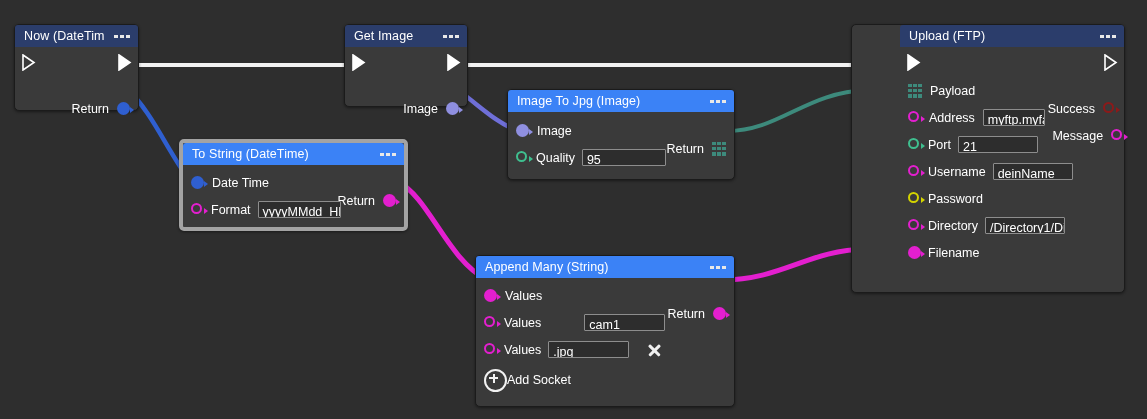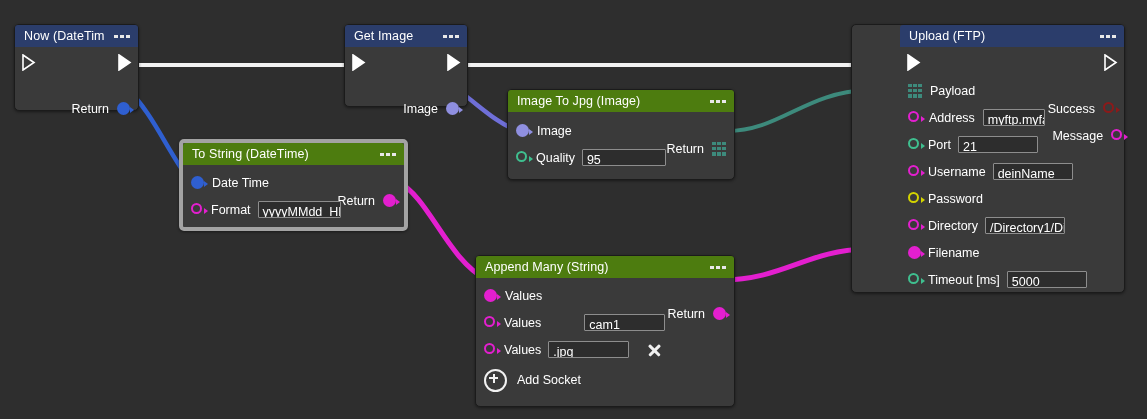--- a/index.html
+++ b/index.html
@@ -30,21 +30,21 @@
     height:22px;
     display:flex;align-items:center;
     padding:0 8px 0 9px;
     border-radius:3px 3px 0 0;
     color:#ffffff;
     font-size:12.5px;
     letter-spacing:.1px;
     white-space:nowrap;
   }
   .node-header.blue{background:#2b3d6b;}
-  .node-header.green{background:#4d7c0f;}
+  .node-header.green{background:#3b82f6;}
   .node-title{flex:1;overflow:hidden;text-overflow:clip;}
   .dots{display:flex;gap:2px;margin-left:10px;align-items:center;}
   .dots i{display:block;width:4px;height:3px;background:#e8e8e8;}
 
   .node-body{padding:0;}
 
   
   .exec-row{display:flex;align-items:center;justify-content:space-between;height:30px;padding:0 6px;}
   .exec{width:15px;height:17px;}
 
@@ -81,21 +81,21 @@
 
   .xbtn{
     width:16px;height:16px;position:relative;margin-left:10px;cursor:pointer;flex:0 0 16px;
   }
   .xbtn:before,.xbtn:after{
     content:"";position:absolute;left:1px;top:7px;width:15px;height:2.6px;background:#f0f0f0;border-radius:1px;
   }
   .xbtn:before{transform:rotate(45deg);}
   .xbtn:after{transform:rotate(-45deg);}
 
-  .addrow{display:flex;align-items:center;gap:10px;height:34px;padding:0 8px;cursor:pointer;}
+  .addrow{display:flex;align-items:center;height:34px;padding:0 8px;cursor:pointer;}
   .plus{width:19px;height:19px;border:2px solid #f2f2f2;border-radius:50%;position:relative;flex:0 0 19px;}
   .plus:before,.plus:after{content:"";position:absolute;background:#f2f2f2;}
   .plus:before{left:3px;top:6.5px;width:9px;height:2px;}
   .plus:after{top:3px;left:6.5px;height:9px;width:2px;}
 </style>
 </head>
 <body>
 
 <div id="canvas">
 
@@ -406,24 +406,16 @@
       </div>
 
       <div class="row">
         <span class="sock" style="color:#e31fcf;">
             <span class="fill"></span>
             <span class="nub"></span>
           </span>
         <span class="lbl">Filename</span>
       </div>
 
-      <div class="row">
-        <span class="sock" style="color:#3fbf8f;">
-            <span class="ring"></span>
-            <span class="nub"></span>
-          </span>
-        <span class="lbl">Timeout [ms]</span>
-        <span class="field" style="width:80px;">5000</span>
-      </div>
     </div>
   </div>
 
 </div>
 
 </body></html>

